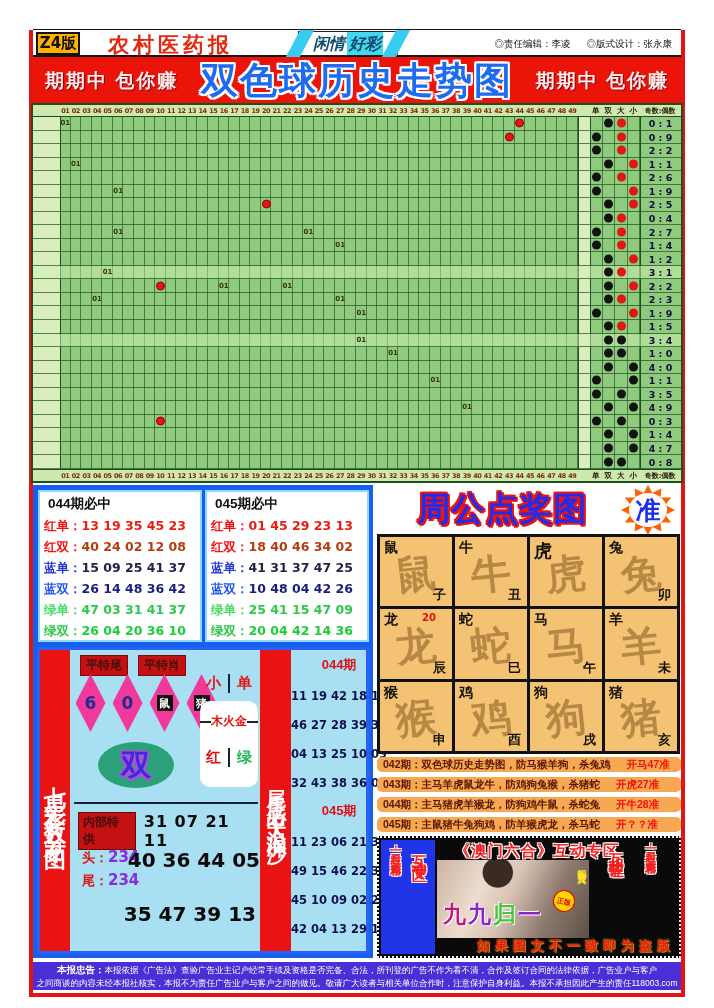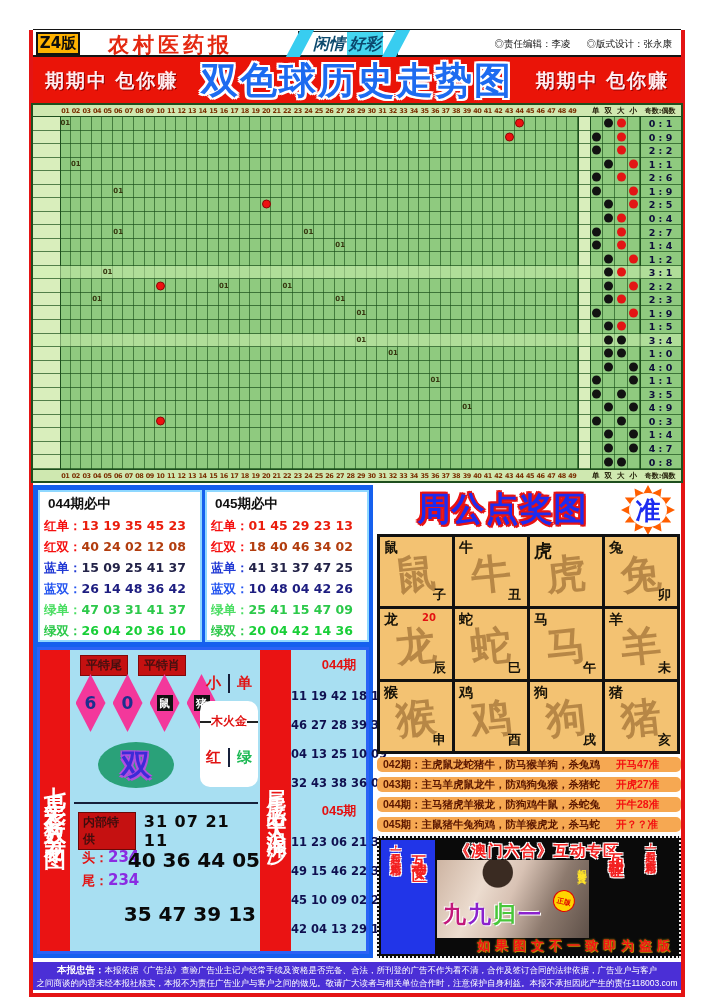--- a/index.html
+++ b/index.html
@@ -615,21 +615,21 @@
       </div>
       <div class="zcell">
         <span class="zname">猪</span>
         <span class="zart">猪</span>
         <span class="zbranch">亥</span>
       </div>
     </div>
   <div class="preds">
       <div class="pred">
         <span class="pq">042期：</span>
-        <span class="pt">主虎鼠龙蛇猪牛，防马猴羊狗，杀兔鸡</span>
+        <span class="pt">双色球历史走势图，防马猴羊狗，杀兔鸡</span>
         <span class="pr">开马47准</span>
       </div>
       <div class="pred">
         <span class="pq">043期：</span>
         <span class="pt">主马羊虎鼠龙牛，防鸡狗兔猴，杀猪蛇</span>
         <span class="pr">开虎27准</span>
       </div>
       <div class="pred">
         <span class="pq">044期：</span>
         <span class="pt">主马猪虎羊猴龙，防狗鸡牛鼠，杀蛇兔</span>

